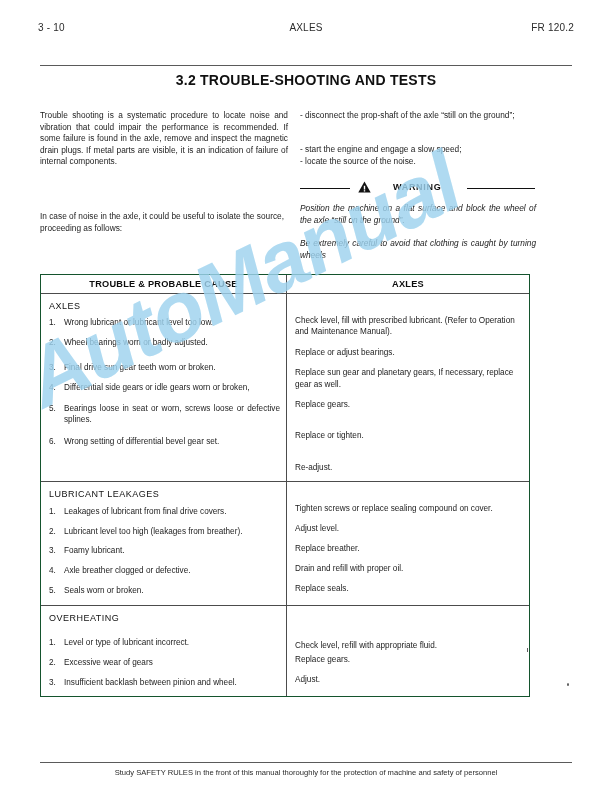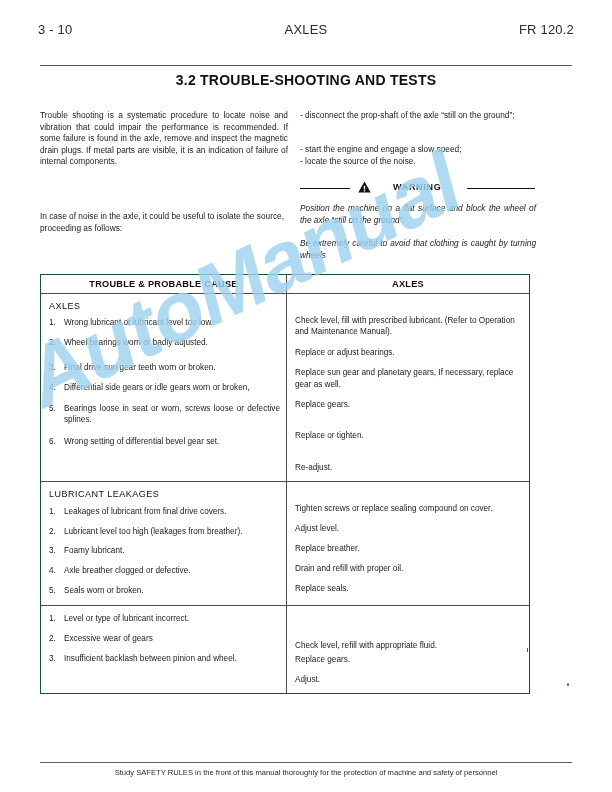--- a/index.html
+++ b/index.html
@@ -19,21 +19,21 @@
     background: #ffffff;
   }
 
   
   .run-head {
     position: absolute;
     top: 22px;
     left: 38px;
     right: 38px;
     height: 14px;
-    font-size: 13px;
+    font-size: 10px;
     color: #2b2b2b;
     letter-spacing: 0.2px;
   }
   .run-head .rh-left   { position: absolute; left: 0; top: 0; }
   .run-head .rh-center { position: absolute; left: 0; right: 0; top: 0; text-align: center; }
   .run-head .rh-right  { position: absolute; right: 0; top: 0; }
 
   
   .title-rule {
     position: absolute;
@@ -376,20 +376,21 @@
           <li style="margin-bottom:8.5px">Adjust level.</li>
           <li style="margin-bottom:8.5px">Replace breather.</li>
           <li style="margin-bottom:8.5px">Drain and refill with proper oil.</li>
           <li>Replace seals.</li>
         </ul>
       </div>
     </div>
 
     <div class="grp">
       <div class="cell cell-cause">
+        <div class="grp-title" style="margin-bottom:13px">OVERHEATING</div>
         <ul class="num-list rows-heat">
           <li>
             <span class="n">1.</span>
             <span class="t">Level or type of lubricant incorrect.</span>
           </li>
           <li>
             <span class="n">2.</span>
             <span class="t">Excessive wear of gears</span>
           </li>
           <li>

